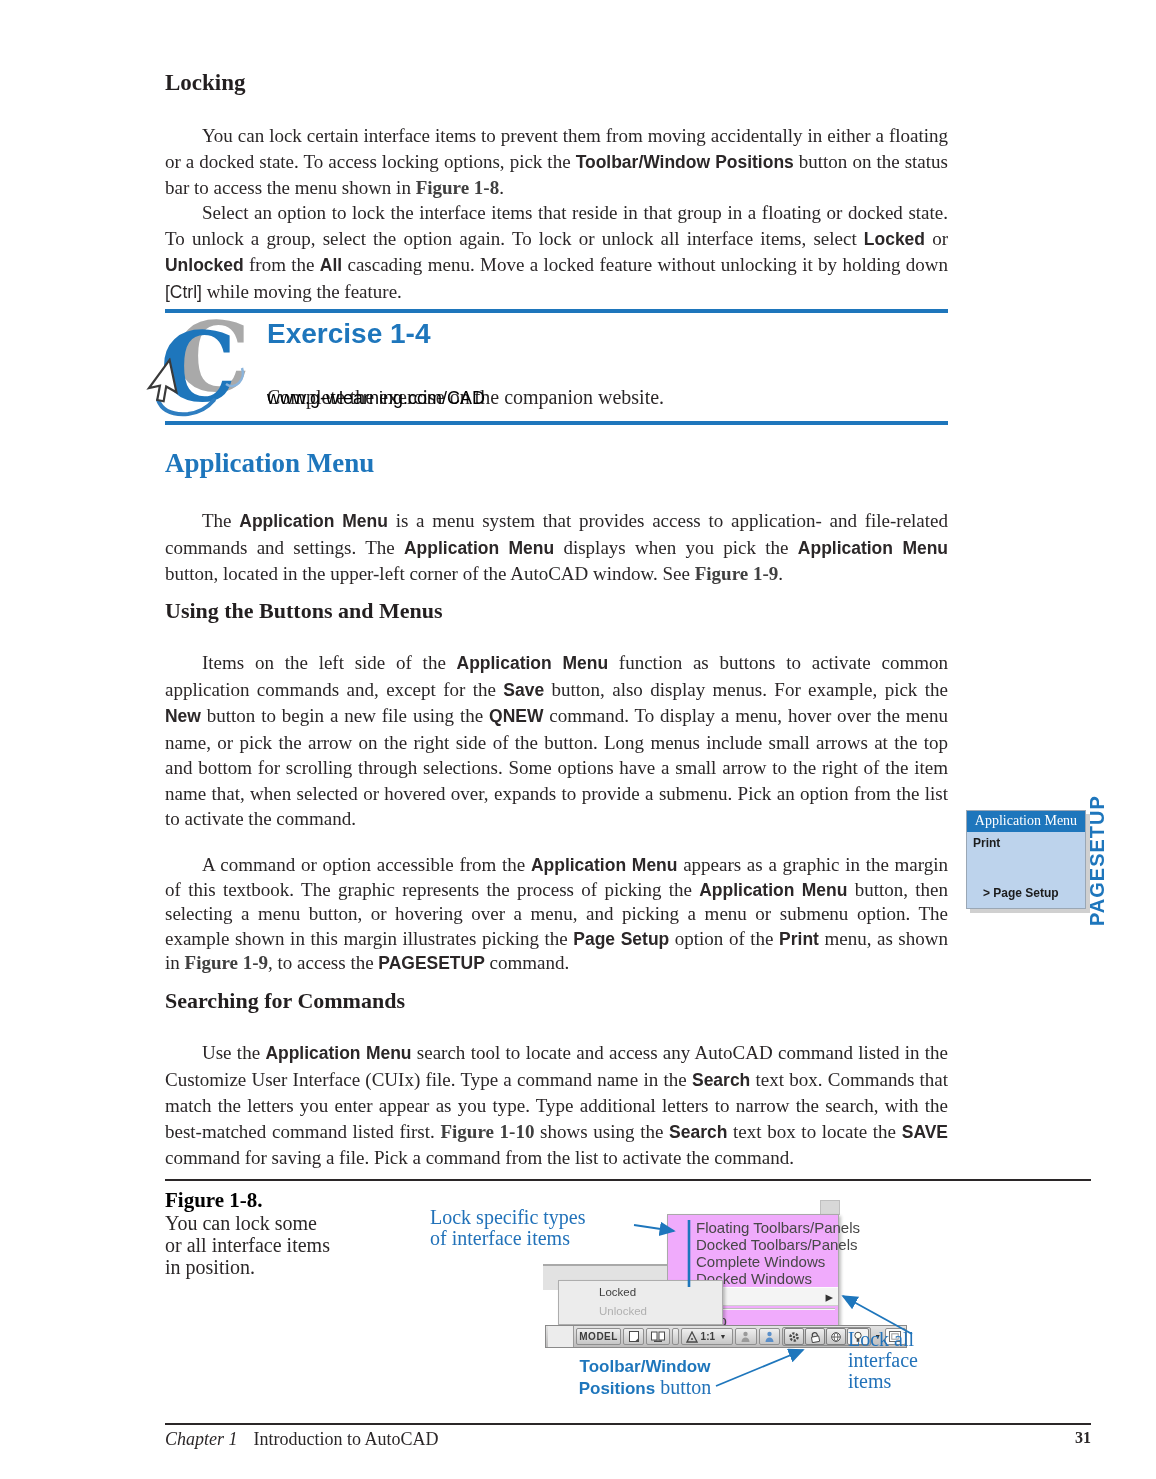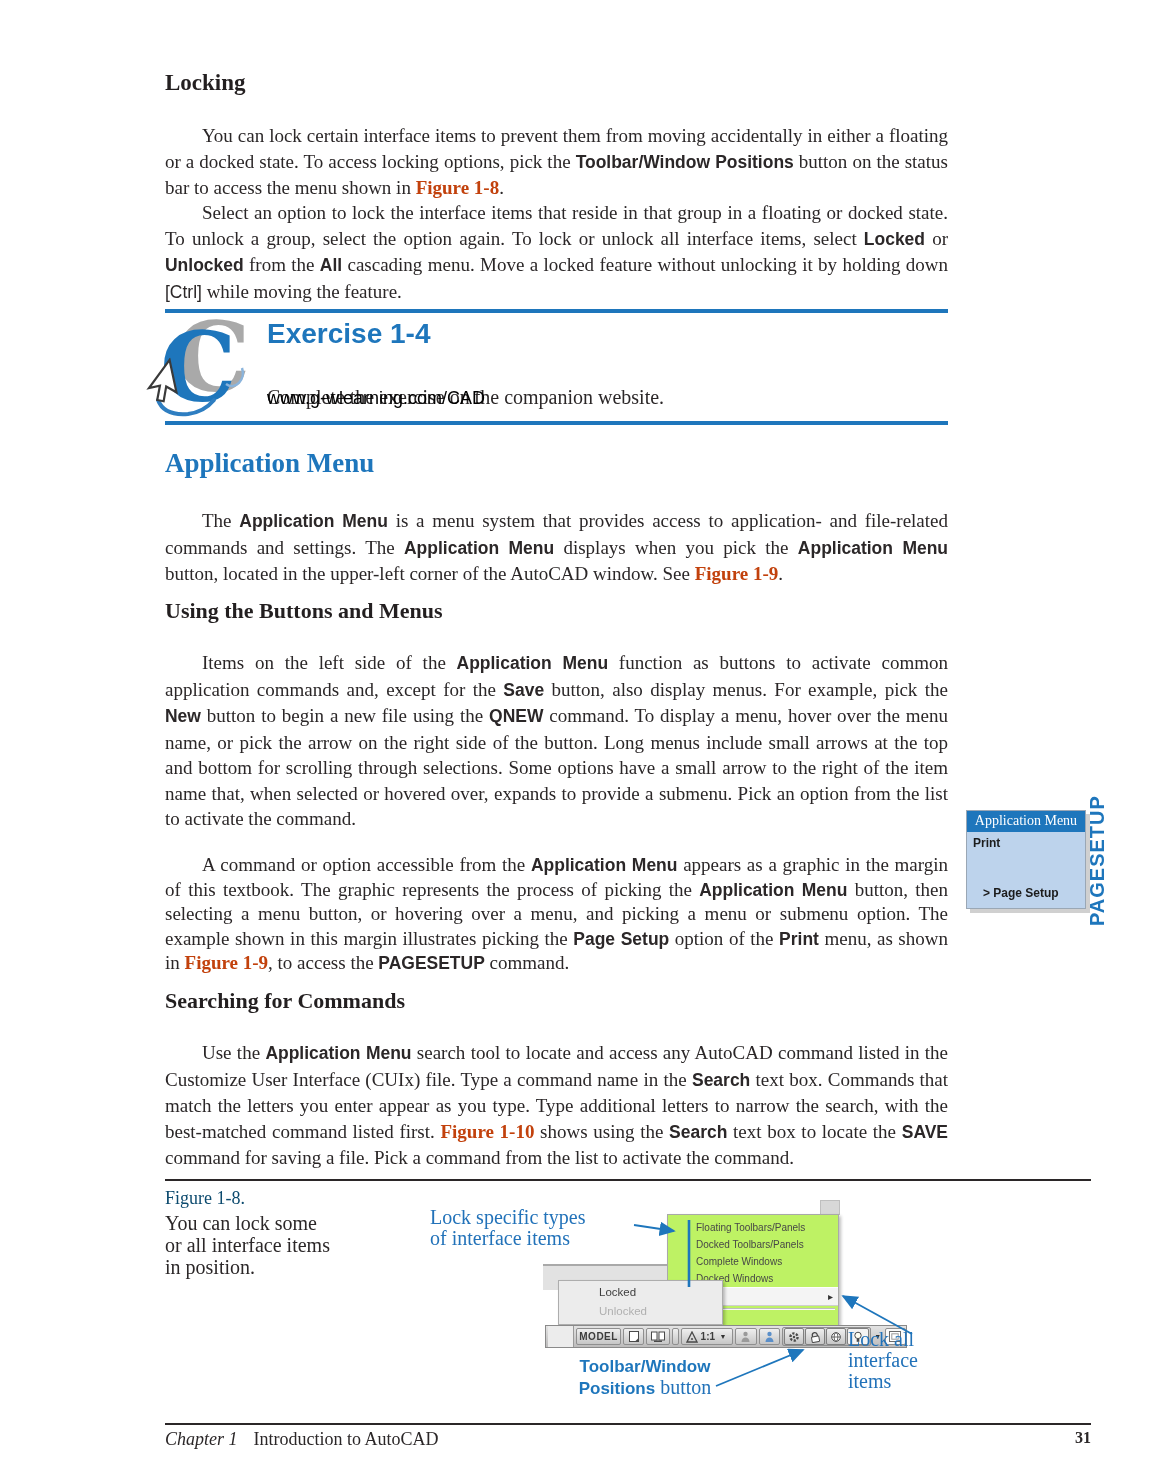--- a/index.html
+++ b/index.html
@@ -4,21 +4,21 @@
 <style>
   html,body{margin:0;padding:0;}
   body{width:1156px;height:1479px;position:relative;background:#ffffff;overflow:hidden;
        font-family:"Liberation Serif",serif;color:#2b2728;}
   .abs{position:absolute;}
   
   .col{left:165px;width:783px;}
   .para{font-size:19px;line-height:25.5px;text-align:justify;text-indent:37px;color:#2b2728;}
   .seg-b{font-family:"Liberation Sans",sans-serif;font-weight:bold;font-size:0.92em;}
   .seg-sans{font-family:"Liberation Sans",sans-serif;font-size:0.92em;}
-  .seg-link{color:#c2410c;font-weight:bold;}
+  .seg-link{color:#404040;font-weight:bold;}
   h2.sec{font-size:27px;font-weight:bold;color:#1e76bc;margin:0;}
   h3.sub{font-size:22px;font-weight:bold;color:#231f20;margin:0;}
   h3.locking{font-size:23px;}
   .bluerule{height:4px;background:#1e76bc;}
   
   .ex-title{font-family:"Liberation Sans",sans-serif;font-weight:bold;font-size:28px;color:#1e76bc;}
   .ex-line1{font-size:20px;margin-top:28px;}
   .ex-line2{font-family:"Liberation Sans",sans-serif;font-size:18px;color:#000000;}
   .ex-logo{width:120px;height:106px;}
   .ex-c{position:absolute;font-family:"DejaVu Serif",serif;font-weight:bold;font-size:96px;line-height:1;}
@@ -27,28 +27,28 @@
   
   .mbox{left:966px;top:810px;width:118px;border:1px solid #9aa7b5;box-shadow:4px 4px 0 rgba(120,120,120,.35);}
   .mbox-head{background:#1e76bc;color:#fff;font-size:14px;text-align:center;padding:2px 0 3px;}
   .mbox-body{background:#bdd3ec;font-family:"Liberation Sans",sans-serif;font-weight:bold;
              font-size:12px;color:#1c1c1c;padding:4px 6px 8px;}
   .mbox-body .l2{padding-left:10px;margin-top:36px;}
   .vlabel{left:1086px;top:806px;height:120px;writing-mode:vertical-rl;transform:rotate(180deg);
           font-family:"Liberation Sans",sans-serif;font-weight:bold;font-size:20px;color:#1e76bc;letter-spacing:1px;}
   
   .figsep{left:165px;top:1179px;width:926px;height:2px;background:#2b2728;}
-  .figlabel{font-size:18px;font-weight:normal;color:#0c4a6e;}
+  .figlabel{font-size:21px;font-weight:bold;color:#000000;}
   .figcap{font-size:20px;line-height:22px;}
   .callout{font-size:20px;line-height:21px;color:#2272b9;}
   .callout .cb{font-family:"Liberation Sans",sans-serif;font-weight:bold;font-size:17px;color:#1e76bc;}
   
   .shot-tab{left:820px;top:1200px;width:18px;height:13px;background:#d8d8d8;border:1px solid #bfbfbf;}
-  .menu{left:667px;top:1214px;width:170px;height:110px;background:#bef264;border:1px solid #a9a9a9;
-        box-shadow:2px 2px 3px rgba(0,0,0,.25);font-family:"Liberation Sans",sans-serif;font-size:10px;color:#474747;}
+  .menu{left:667px;top:1214px;width:170px;height:110px;background:#f0abfc;border:1px solid #a9a9a9;
+        box-shadow:2px 2px 3px rgba(0,0,0,.25);font-family:"Liberation Sans",sans-serif;font-size:15px;color:#474747;}
   .menu-row{height:17px;line-height:17px;padding-left:28px;white-space:nowrap;}
   .menu-row.all{background:#f4f4f4;border-top:1px solid #fdfdfd;border-bottom:1px solid #cfcfcf;
                 display:flex;justify-content:space-between;padding-right:5px;}
   .menu-sep{height:0;border-top:1px solid #bdbdbd;border-bottom:1px solid #fafafa;margin:2px 3px 2px 3px;}
   .backplate{left:543px;top:1264px;width:124px;height:24px;background:#e2e2e2;border-top:2px solid #a9a9a9;}
   .submenu{left:558px;top:1280px;width:163px;height:43px;background:#ececec;border:1px solid #adadad;
            box-shadow:2px 2px 3px rgba(0,0,0,.25);font-family:"Liberation Sans",sans-serif;font-size:11.5px;}
   .submenu .menu-row{padding-left:40px;height:19px;line-height:19px;color:#3f3f3f;}
   .submenu .disabled{color:#b0b0b0;}
   

